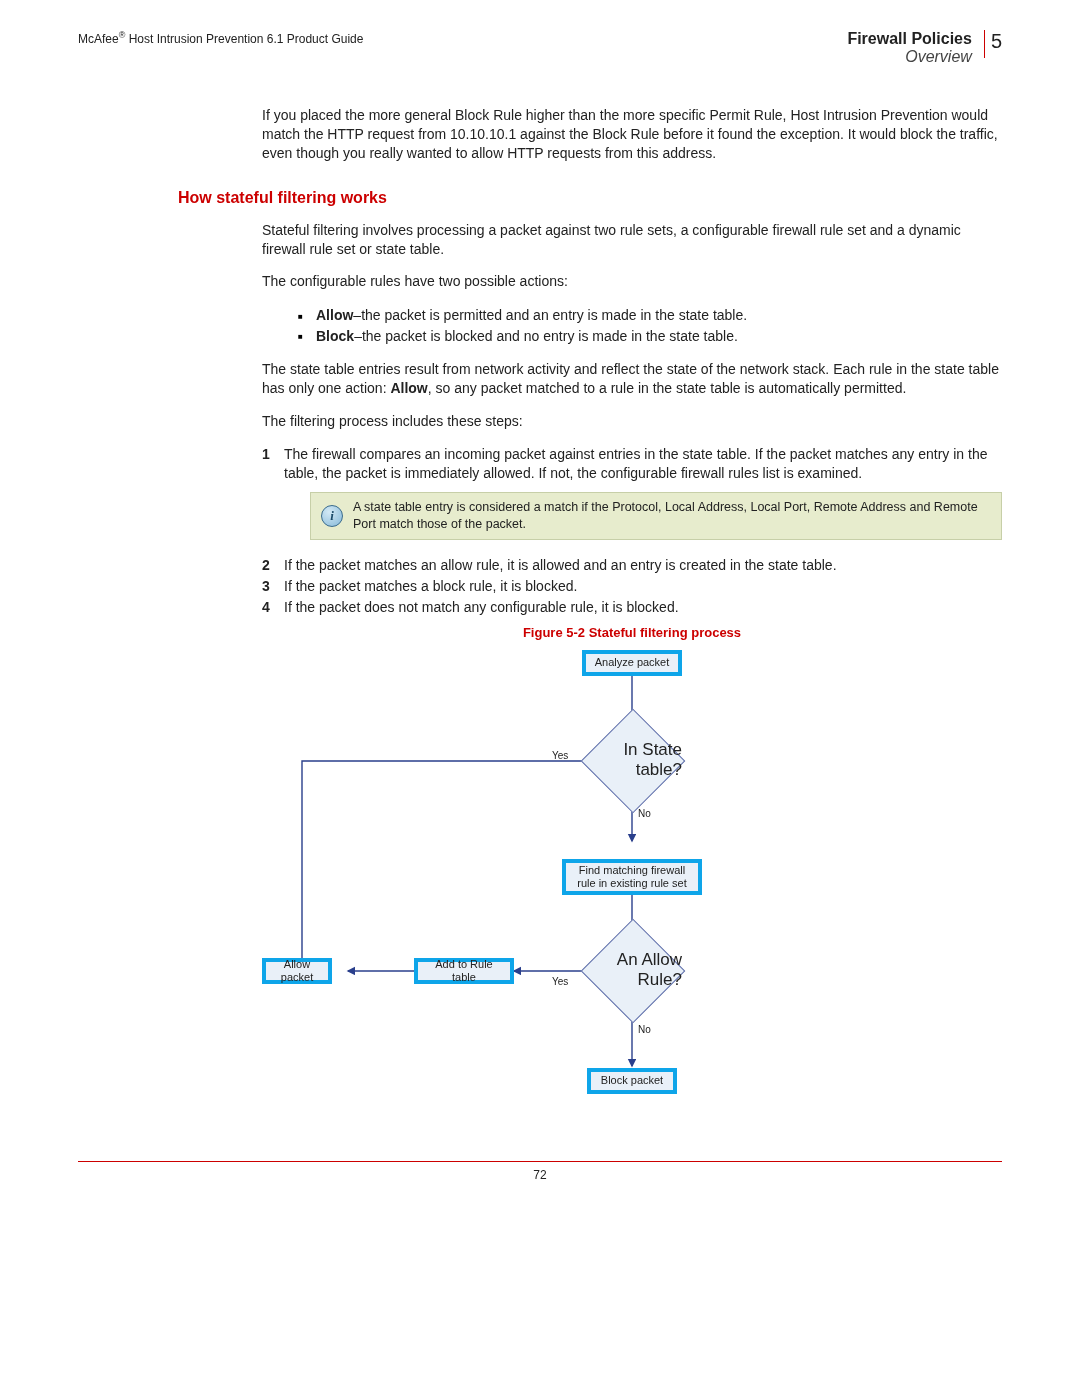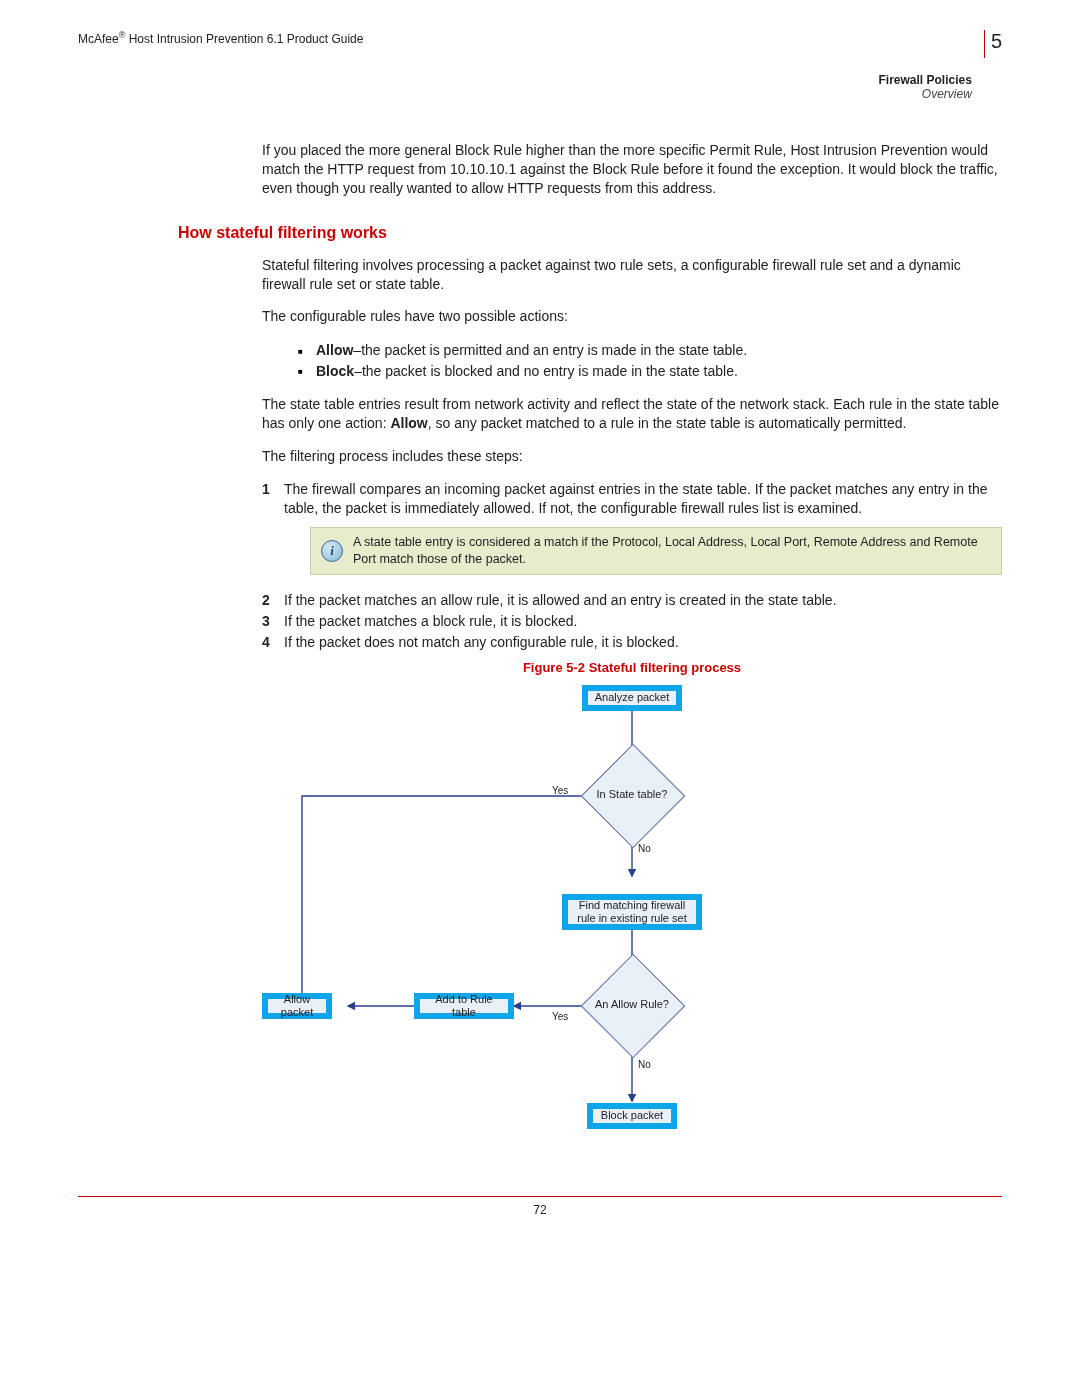--- a/index.html
+++ b/index.html
@@ -34,26 +34,25 @@
     text-align: right;
     display: flex;
     align-items: flex-start;
   }
   .header-right-block {
     text-align: right;
     padding-right: 6px;
   }
   .header-right .policies {
     font-weight: bold;
-    font-size: 12px;
-    margin-top: 43px;
+    font-size: 16px;
   }
   .header-right .overview {
     font-style: italic;
-    font-size: 12px;
+    font-size: 16px;
     color: #444;
   }
   .header-right .divider {
     border-left: 1.4px solid #c00;
     height: 28px;
     margin: 0 6px;
   }
   .header-right .chapnum {
     font-size: 20px;
     font-weight: 400;
@@ -145,21 +144,21 @@
   }
   .flowchart {
     margin-left: 184px;
     width: 540px;
     height: 480px;
     position: relative;
   }
   .box {
     position: absolute;
     background: #e9f0f8;
-    border: 6px solid #0ea5e9;
+    border: 4px solid #0ea5e9;
     font-size: 11px;
     display: flex;
     align-items: center;
     justify-content: center;
     text-align: center;
     line-height: 1.2;
     padding: 2px 4px;
     box-sizing: border-box;
   }
   .diamond-wrap {
@@ -177,21 +176,21 @@
   }
   .diamond-label {
     position: absolute;
     width: 100px;
     left: -14px;
     top: 0;
     height: 72px;
     display: flex;
     align-items: center;
     justify-content: center;
-    font-size: 11px;
+    font-size: 17px;
     text-align: right;
     line-height: 1.15;
   }
   .edge-label {
     position: absolute;
     font-size: 10px;
   }
   svg.arrows {
     position: absolute;
     inset: 0;

